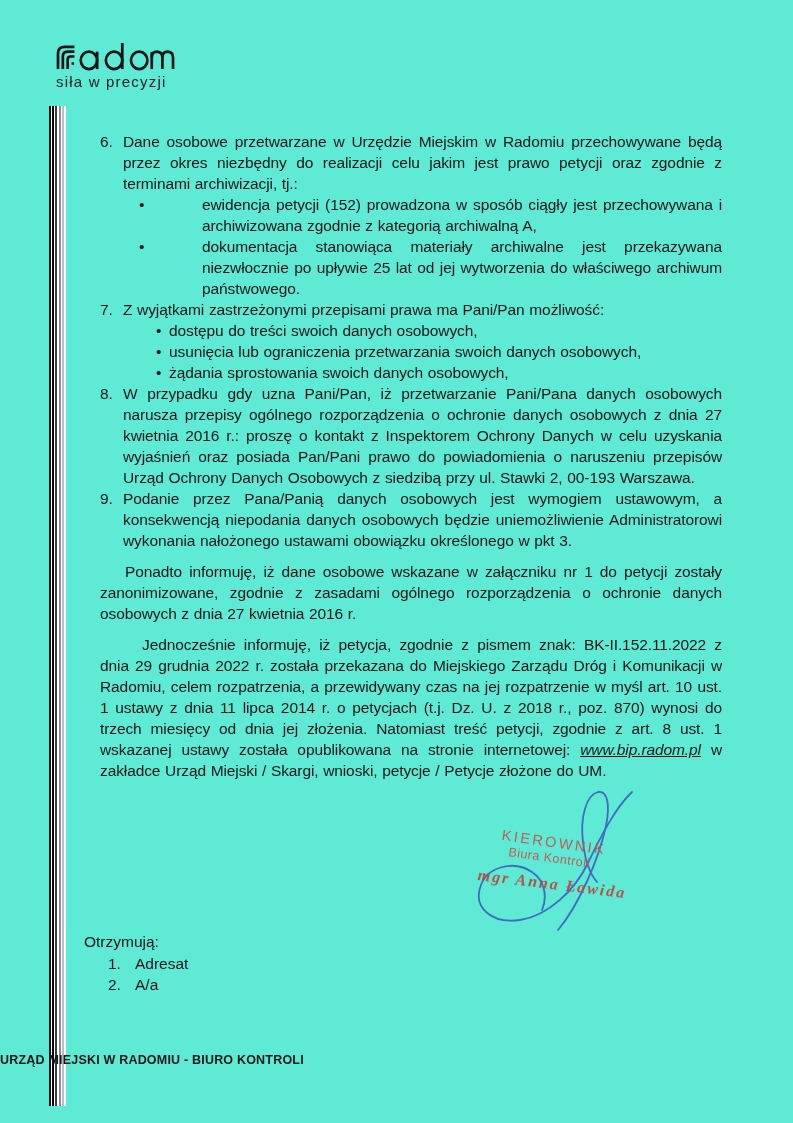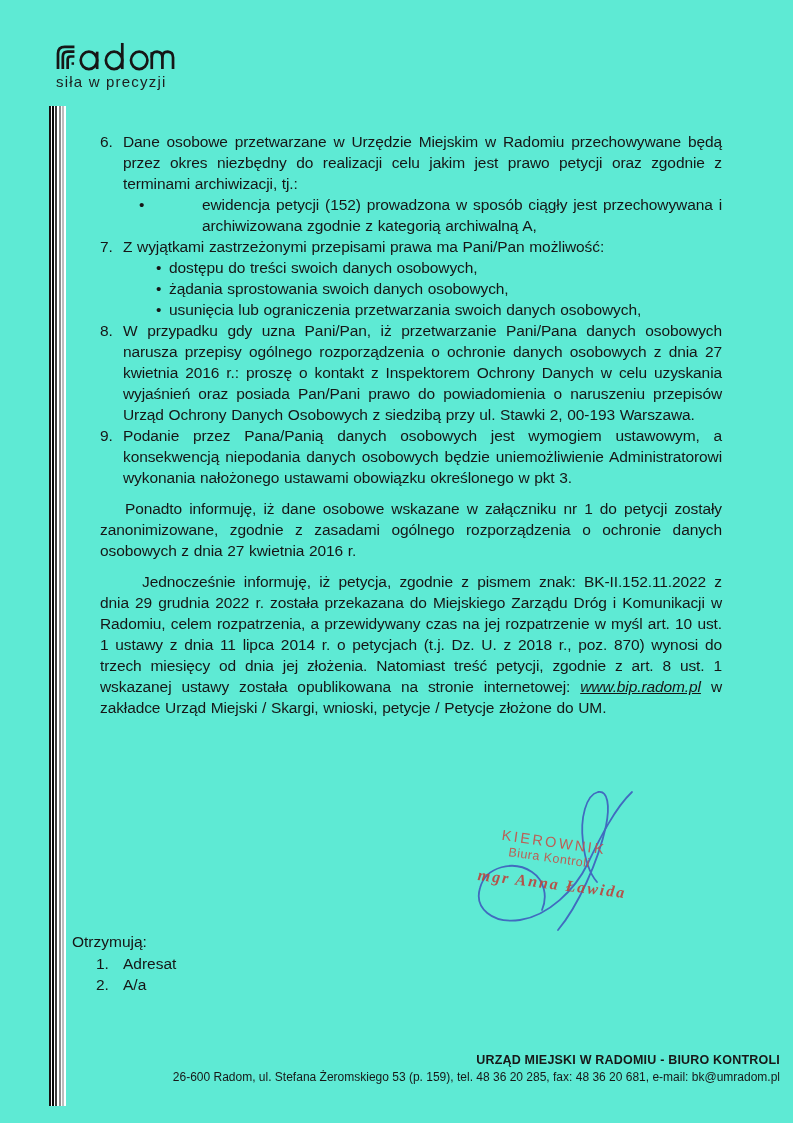--- a/index.html
+++ b/index.html
@@ -60,26 +60,26 @@
   .stamp .s2 { font-size:12.5px; letter-spacing:0.5px; margin-top:1px; }
   .stamp-name {
     position:absolute; left:479px; top:866px; color:#bc463e; opacity:0.92;
     transform:rotate(7deg); transform-origin:left top;
     font-family:"Liberation Serif", serif; font-style:italic;
     font-weight:bold; font-size:16px; letter-spacing:2px;
   }
   .sig-svg { position:absolute; left:440px; top:778px; width:220px; height:165px; }
 
   
-  .distribution { position:absolute; left:72px; top:931px; font-size:15.5px; line-height:21.5px; color:#161616; }
+  .distribution { position:absolute; left:84px; top:931px; font-size:15.5px; line-height:21.5px; color:#161616; }
   .distribution .drow { display:flex; margin-left:24px; }
   .distribution .dnum { flex:0 0 27px; }
 
   
-  .footer { position:absolute; left:0; top:1053px; width:780px; text-align:right; color:#171717; }
+  .footer { position:absolute; left:0; top:1053px; width:780px; text-align:left; color:#171717; }
   .footer .ftitle { font-size:12.5px; font-weight:bold; letter-spacing:0.2px; }
   .footer .faddr { font-size:12px; margin-top:3px; }
 </style>
 </head>
 <body>
 
 <div class="page">
 
   <div class="logo">
     <svg class="brand-svg" viewBox="0 0 124 30" fill="none" stroke="#161616" stroke-width="2.8">
@@ -109,36 +109,40 @@
   <div class="content">
 
     <div class="item">
       <span class="num">6.</span>
       <div class="itext">Dane osobowe przetwarzane w Urzędzie Miejskim w Radomiu przechowywane będą przez okres niezbędny do realizacji celu jakim jest prawo petycji oraz zgodnie z terminami archiwizacji, tj.:</div>
     </div>
     <div class="brow lvl1">
       <span class="dot"></span>
       <div class="btext">ewidencja petycji (152) prowadzona w sposób ciągły jest przechowywana i archiwizowana zgodnie z kategorią archiwalną A,</div>
     </div>
+    <div class="brow lvl1">
+      <span class="dot"></span>
+      <div class="btext">dokumentacja stanowiąca materiały archiwalne jest przekazywana niezwłocznie po upływie 25 lat od jej wytworzenia do właściwego archiwum państwowego.</div>
+    </div>
 
     <div class="item">
       <span class="num">7.</span>
       <div class="itext">Z wyjątkami zastrzeżonymi przepisami prawa ma Pani/Pan możliwość:</div>
     </div>
     <div class="brow lvl2">
       <span class="dot"></span>
       <div class="btext">dostępu do treści swoich danych osobowych,</div>
     </div>
     <div class="brow lvl2">
       <span class="dot"></span>
-      <div class="btext">żądania sprostowania swoich danych osobowych,</div>
+      <div class="btext">usunięcia lub ograniczenia przetwarzania swoich danych osobowych,</div>
     </div>
     <div class="brow lvl2">
       <span class="dot"></span>
-      <div class="btext">usunięcia lub ograniczenia przetwarzania swoich danych osobowych,</div>
+      <div class="btext">żądania sprostowania swoich danych osobowych,</div>
     </div>
 
     <div class="item">
       <span class="num">8.</span>
       <div class="itext">W przypadku gdy uzna Pani/Pan, iż przetwarzanie Pani/Pana danych osobowych narusza przepisy ogólnego rozporządzenia o ochronie danych osobowych z dnia 27 kwietnia 2016 r.: proszę o kontakt z Inspektorem Ochrony Danych w celu uzyskania wyjaśnień oraz posiada Pan/Pani prawo do powiadomienia o naruszeniu przepisów Urząd Ochrony Danych Osobowych z siedzibą przy ul. Stawki 2, 00-193 Warszawa.</div>
     </div>
 
     <div class="item">
       <span class="num">9.</span>
       <div class="itext">Podanie przez Pana/Panią danych osobowych jest wymogiem ustawowym, a konsekwencją niepodania danych osobowych będzie uniemożliwienie Administratorowi wykonania nałożonego ustawami obowiązku określonego w pkt 3.</div>
@@ -167,16 +171,15 @@
       <span>Adresat</span>
     </div>
     <div class="drow">
       <span class="dnum">2.</span>
       <span>A/a</span>
     </div>
   </div>
 
   <div class="footer">
     <div class="ftitle">URZĄD MIEJSKI W RADOMIU - BIURO KONTROLI</div>
-    <div class="faddr">26-600 Radom, ul. Stefana Żeromskiego 53 (p. 159), tel. 48 36 20 285, fax: 48 36 20 681, e-mail: bk@umradom.pl</div>
   </div>
 
 </div>
 
 </body></html>

